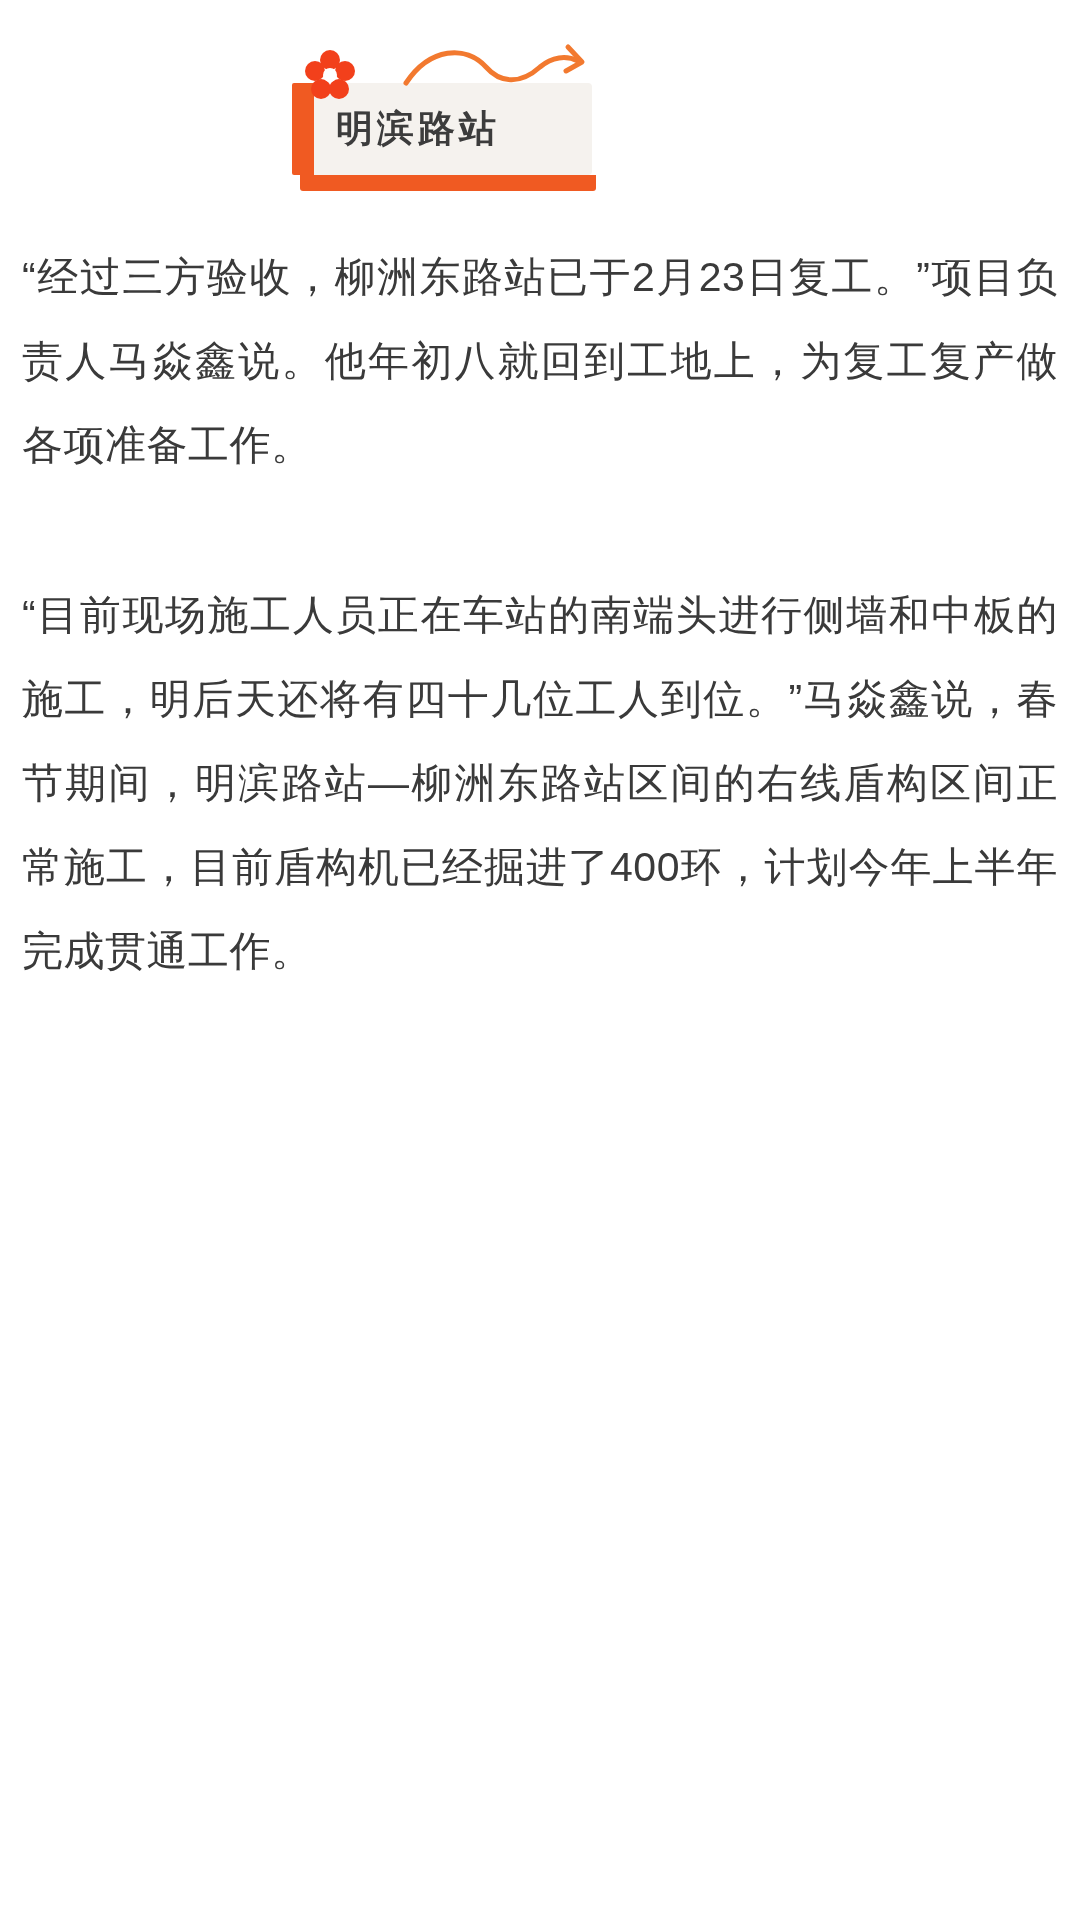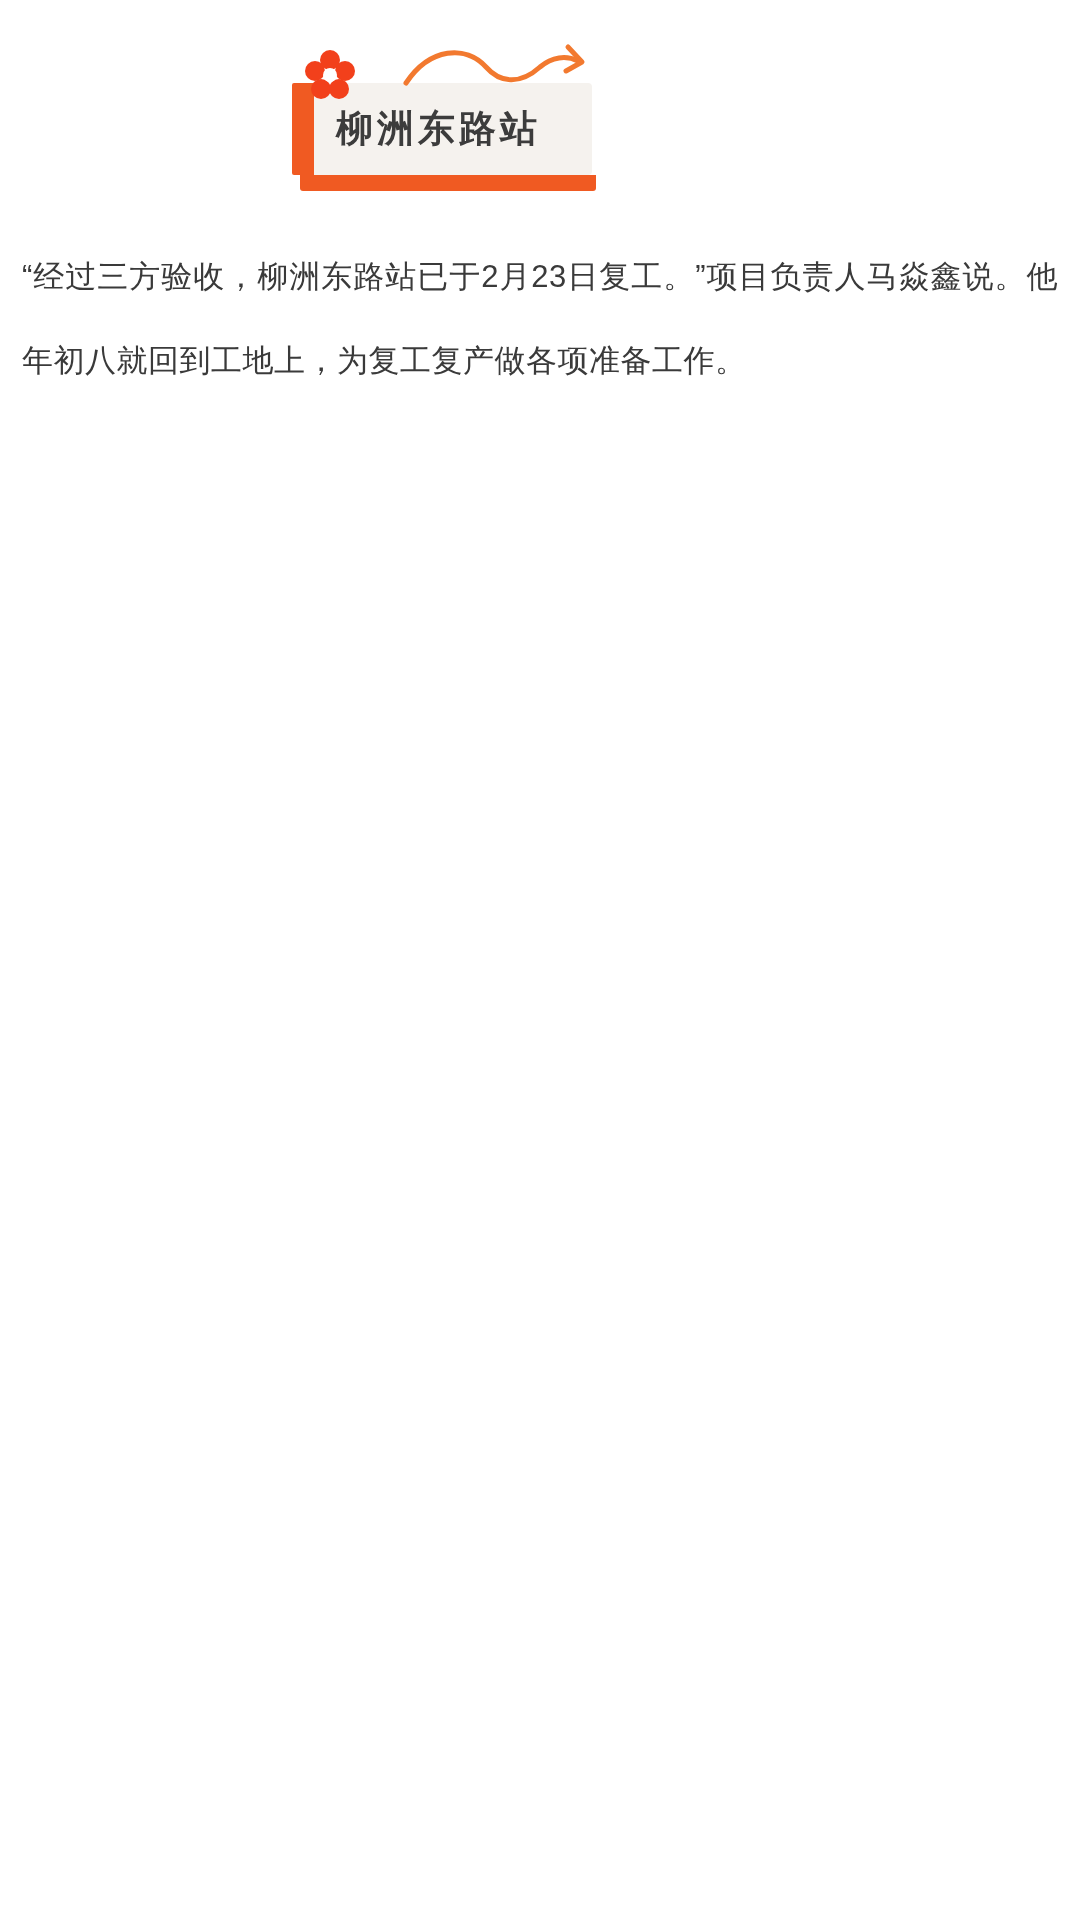--- a/index.html
+++ b/index.html
@@ -98,21 +98,21 @@
     width: 200px;
     height: 60px;
   }
 
   
   .content {
     padding: 0 22px 40px 22px;
   }
   p.para {
     margin: 0 0 86px 0;
-    font-size: 31px;
+    font-size: 41px;
     line-height: 84px;
     letter-spacing: 0.5px;
     color: #3a3a3a;
     text-align: justify;
     text-justify: inter-ideograph;
     font-weight: normal;
   }
   p.para:last-child {
     margin-bottom: 0;
   }
@@ -123,21 +123,21 @@
 <div class="page">
 
   <div class="header-area">
 
     <div class="title-card">
 
       <div class="title-bar-left"></div>
       <div class="title-bar-bottom"></div>
       <div class="title-panel"></div>
 
-      <div class="title-text">柳洲东路站</div>
+      <div class="title-text">明滨路站</div>
 
       <span class="flower-icon">
         <svg width="56" height="56" viewBox="0 0 56 56" xmlns="http://www.w3.org/2000/svg">
           <g fill="#f2401b">
             <circle cx="28" cy="13" r="10"></circle>
             <circle cx="13" cy="24" r="10"></circle>
             <circle cx="43" cy="24" r="10"></circle>
             <circle cx="19" cy="42" r="10"></circle>
             <circle cx="37" cy="42" r="10"></circle>
           </g>
@@ -149,15 +149,16 @@
         <svg width="200" height="60" viewBox="0 0 200 60" xmlns="http://www.w3.org/2000/svg">
           <path d="M6 42 C 30 6, 66 4, 86 26 C 100 42, 120 44, 140 26 C 152 16, 166 14, 178 20" fill="none" stroke="#f2792f" stroke-width="5" stroke-linecap="round"></path>
           <path d="M168 6 L182 21 L166 30" fill="none" stroke="#f2792f" stroke-width="5" stroke-linecap="round" stroke-linejoin="round"></path>
         </svg>
       </span>
     </div>
   </div>
 
   <div class="content">
     <p class="para">“经过三方验收，柳洲东路站已于2月23日复工。”项目负责人马焱鑫说。他年初八就回到工地上，为复工复产做各项准备工作。</p>
+    <p class="para">“目前现场施工人员正在车站的南端头进行侧墙和中板的施工，明后天还将有四十几位工人到位。”马焱鑫说，春节期间，明滨路站—柳洲东路站区间的右线盾构区间正常施工，目前盾构机已经掘进了400环，计划今年上半年完成贯通工作。</p>
   </div>
 
 </div>
 
 </body></html>

